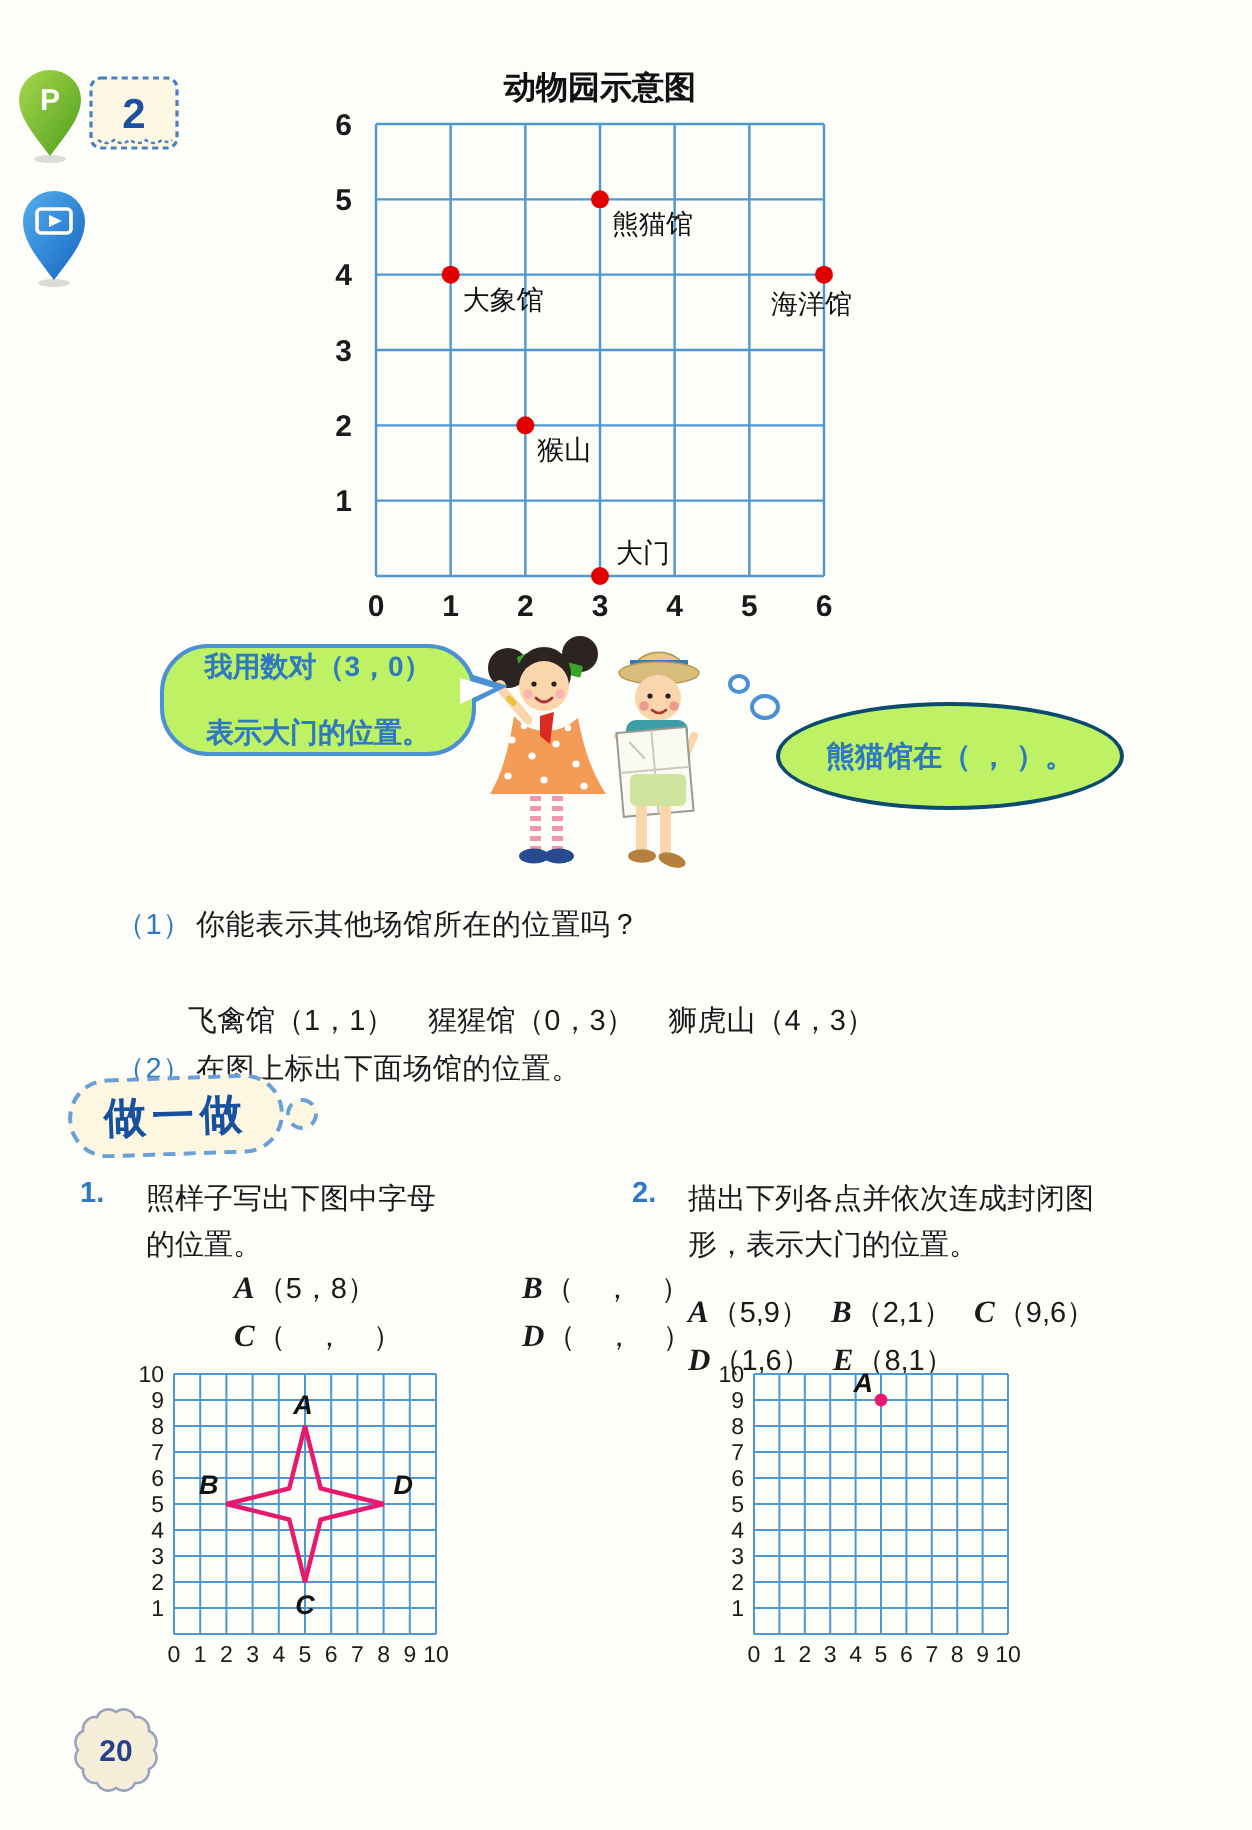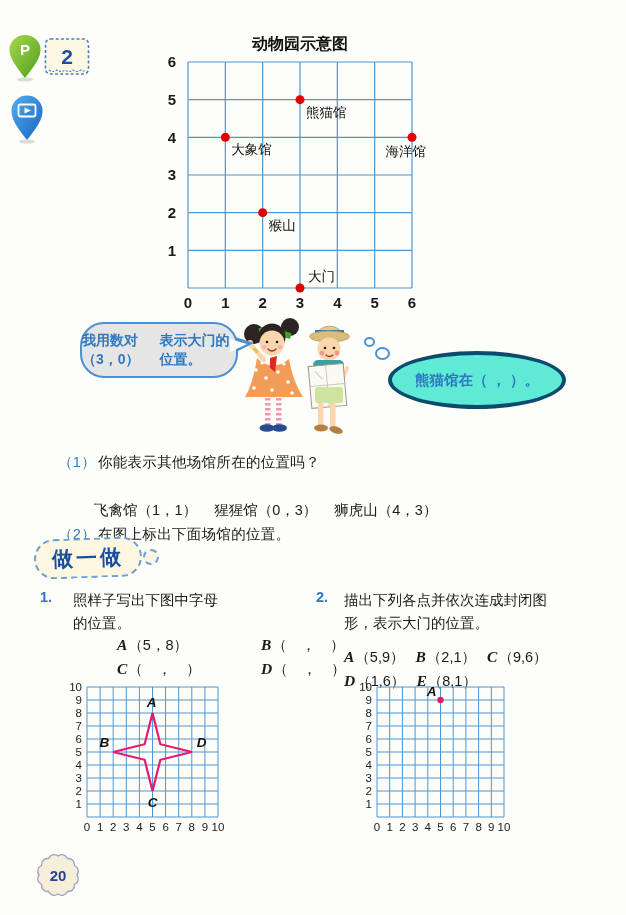--- a/index.html
+++ b/index.html
@@ -15,35 +15,35 @@
   #pep-pin{left:8px;top:34px;width:34px;height:48px;}
   #lesson-badge{left:44px;top:37px;width:46px;height:42px;}
   #media-pin{left:10px;top:94px;width:34px;height:50px;}
 
   
   #zoo-chart{left:148px;top:32px;width:302px;height:282px;}
 
   
   #speech-bubble{
     left:80px;top:322px;width:154px;height:52px;
-    border:2px solid #4a90d2;border-radius:24px;background:#e5e5e5;
-    display:flex;flex-direction:row;justify-content:space-between;align-items:center;
+    border:2px solid #4a90d2;border-radius:24px;background:#bef264;
+    display:flex;flex-direction:column;justify-content:space-between;align-items:center;
     color:#2e79c0;font-weight:bold;font-size:14px;line-height:19px;z-index:3;
   }
   #speech-tail-border{left:232px;top:336px;width:0;height:0;z-index:2;
     border-top:7px solid transparent;border-bottom:11px solid transparent;border-left:22px solid #4a90d2;}
   #speech-tail-fill{left:230px;top:339px;width:0;height:0;z-index:4;
     border-top:5px solid transparent;border-bottom:8px solid transparent;border-left:17px solid #fff;}
   #kids{left:226px;top:308px;width:154px;height:152px;}
   .thought-dot{border:2px solid #4a90d2;border-radius:50%;background:#fff;}
   #thought-dot-1{left:364px;top:337px;width:7px;height:6px;}
   #thought-dot-2{left:375px;top:347px;width:11px;height:9px;}
   #thought-bubble{
     left:388px;top:351px;width:170px;height:50px;
-    border:4px solid #0c4a6e;border-radius:50%;background:#5eead4;
+    border:2px solid #0c4a6e;border-radius:50%;background:#bef264;
     display:flex;align-items:center;justify-content:center;
     color:#2e79c0;font-weight:bold;font-size:14.5px;
   }
 
   
   .qline{font-size:14.5px;letter-spacing:0.3px;}
   #q1{left:58px;top:453px;}
   #q2{left:58px;top:477px;margin-top:48px;}
   .qnum{color:#2e79c0;margin-right:2px;}
   #venues{left:94px;top:501px;display:flex;gap:17px;font-size:14.5px;}

